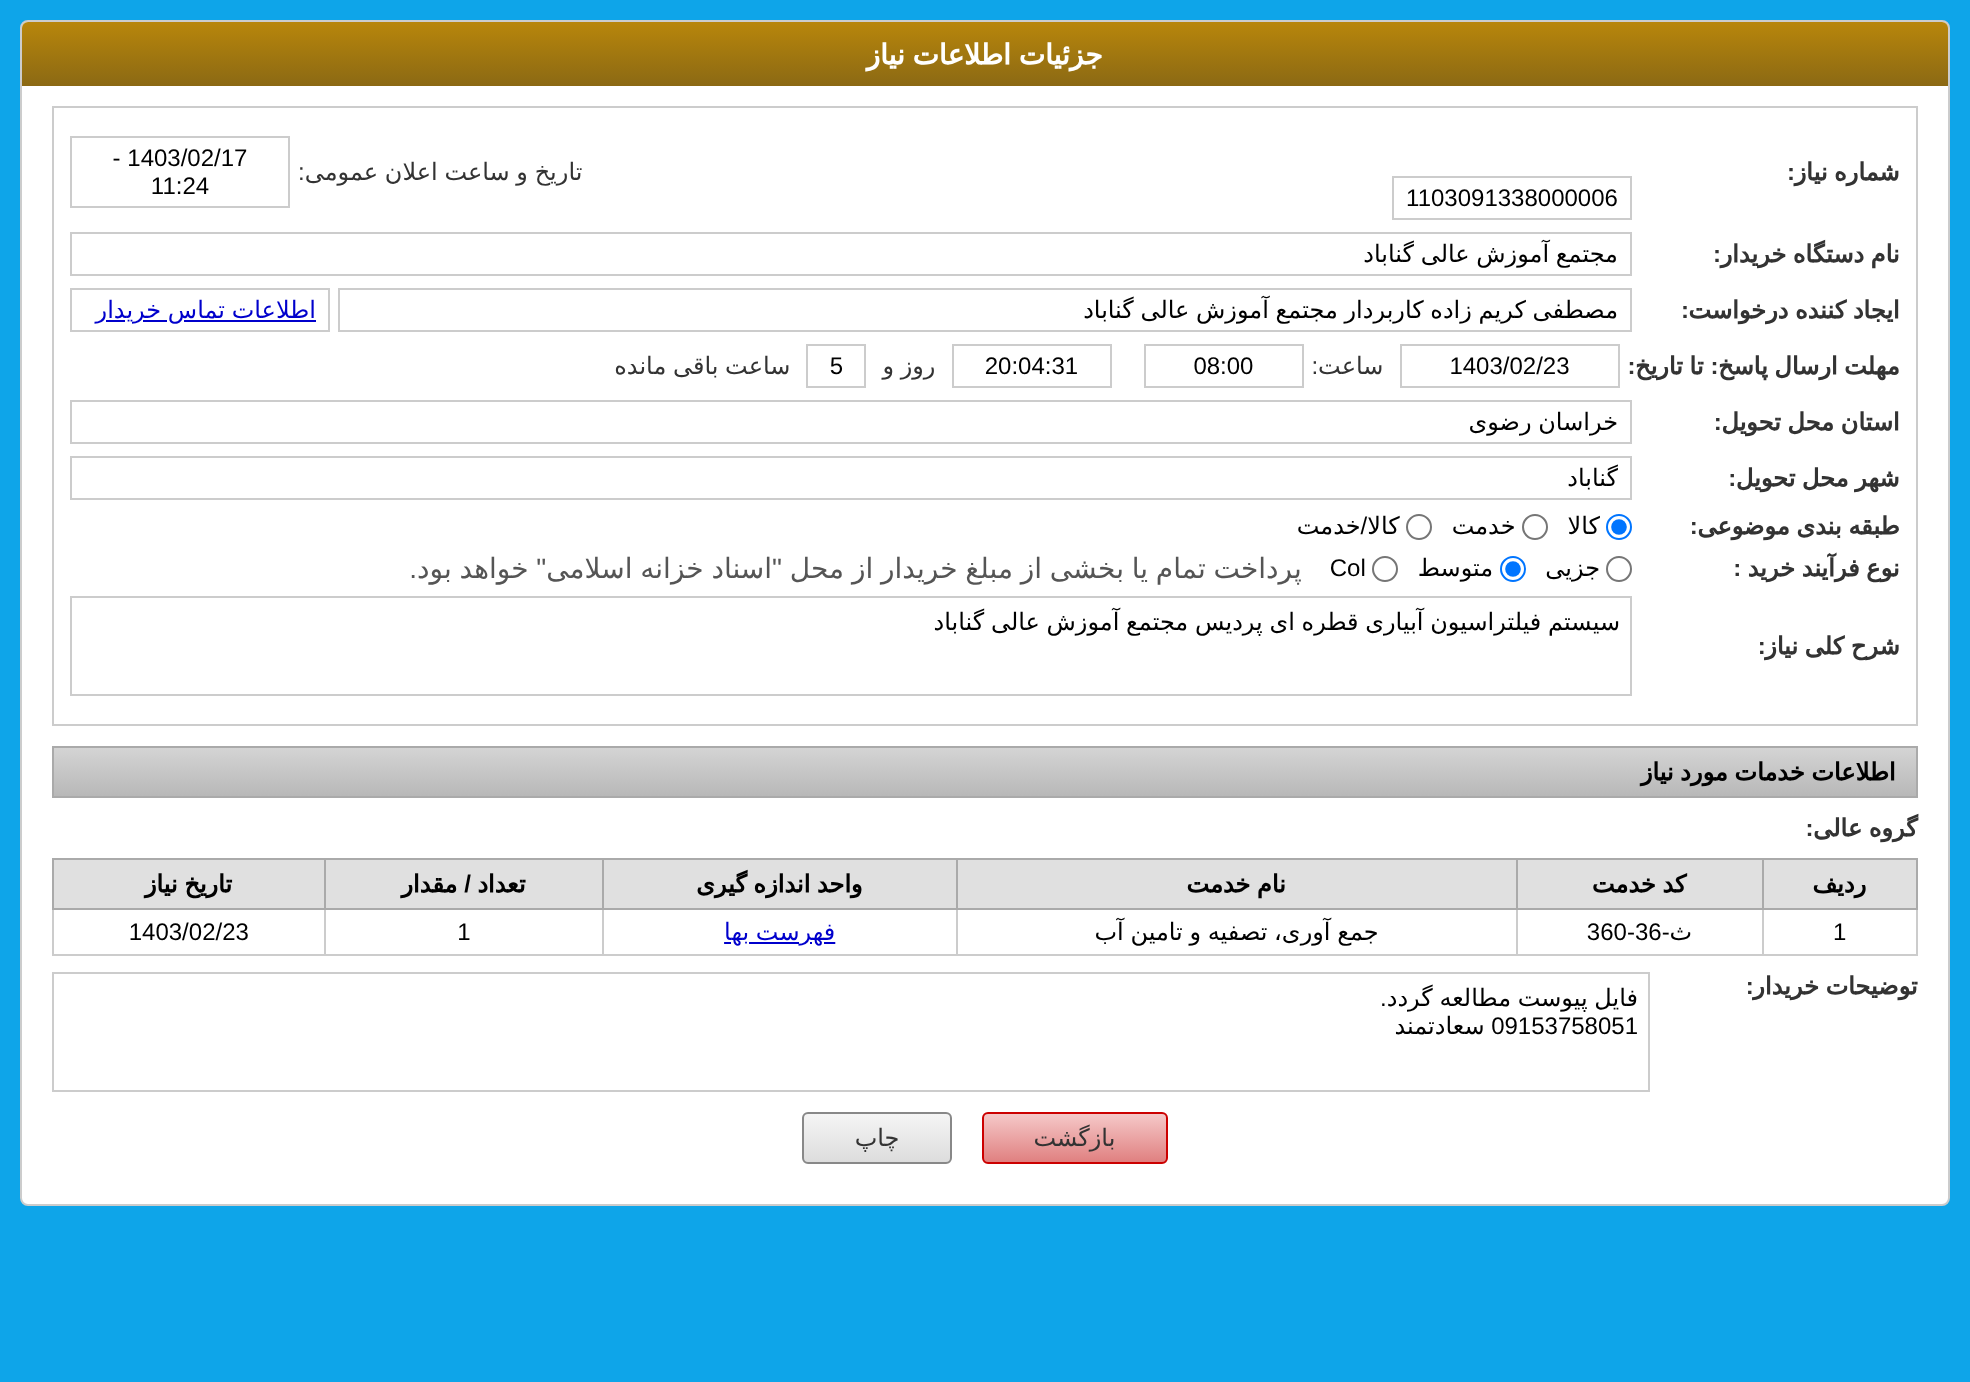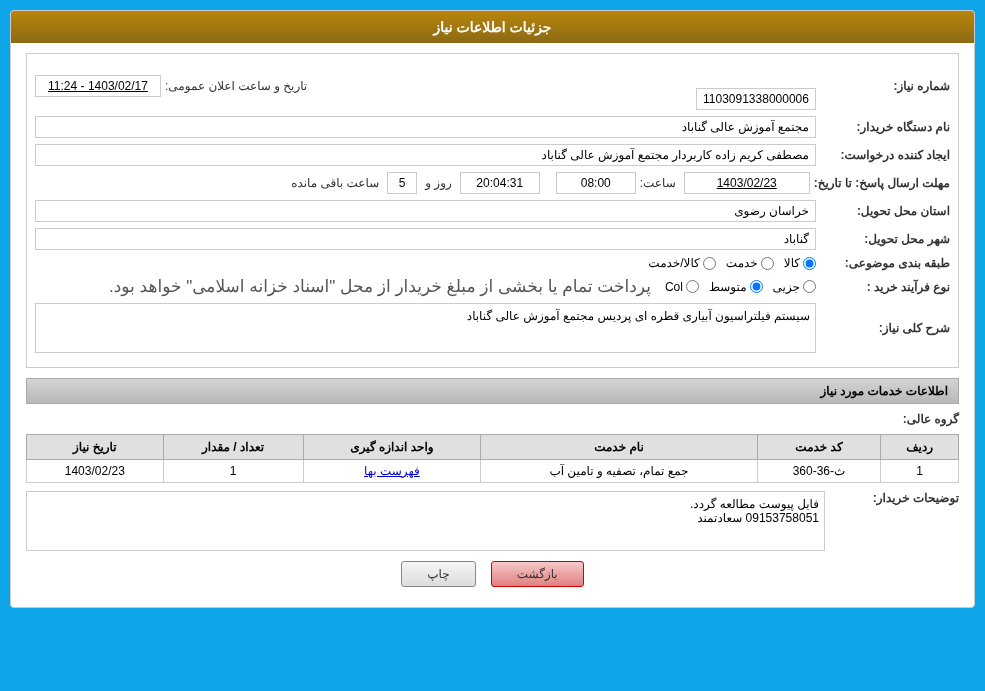--- a/index.html
+++ b/index.html
@@ -66,23 +66,22 @@
     }
     .field-sm {
       width: 80px;
       flex: none;
     }
     .field-md {
       width: 120px;
       flex: none;
     }
     .field-date {
-      width: 126px;
+      width: 110px;
       flex: none;
-      text-decoration: underline;
     }
     .inline-label {
       color: #333;
       white-space: nowrap;
     }
     
     .radio-group {
       display: flex;
       align-items: center;
       gap: 10px;
@@ -210,20 +209,21 @@
         </div>
 
         <div class="row">
           <span class="label">نام دستگاه خریدار:</span>
           <div class="value-box">مجتمع آموزش عالی گناباد</div>
         </div>
 
         <div class="row">
           <span class="label">ایجاد کننده درخواست:</span>
           <div class="value-box">مصطفی کریم زاده کاربردار مجتمع آموزش عالی گناباد</div>
+          <div class="value-box link" style="width:130px;flex:none;">اطلاعات تماس خریدار</div>
         </div>
 
         <div class="row">
           <span class="label">مهلت ارسال پاسخ: تا تاریخ:</span>
           <div class="value-box field-date" style="text-align:center;">1403/02/23</div>
           <span class="inline-label" style="margin-right:4px;">ساعت:</span>
           <div class="value-box field-sm" style="text-align:center;">08:00</div>
           <span style="margin-right:8px;"></span>
           <div class="value-box field-sm" style="text-align:center;">20:04:31</div>
           <span class="inline-label" style="margin-right:4px;margin-left:4px;">روز و</span>
@@ -268,21 +268,21 @@
             </div>
             <div class="radio-item">
               <input type="radio" name="purchase_type" value="motevaset" checked="" style="">
               <span>متوسط</span>
             </div>
             <div class="radio-item">
               <input type="radio" name="purchase_type" value="col" style="">
               <span>Col</span>
             </div>
           </div>
-          <span class="inline-label" style="margin-right:10px;font-size:17px;color:#555;">پرداخت تمام یا بخشی از مبلغ خریدار از محل "اسناد خزانه اسلامی" خواهد بود.</span>
+          <span class="inline-label" style="margin-right:10px;font-size:14px;color:#555;">پرداخت تمام یا بخشی از مبلغ خریدار از محل "اسناد خزانه اسلامی" خواهد بود.</span>
         </div>
 
         <div class="row">
           <span class="label">شرح کلی نیاز:</span>
           <div class="watermark-area" style="flex:1;">
             <div class="textarea-box">سیستم فیلتراسیون آبیاری قطره ای پردیس مجتمع آموزش عالی گناباد</div>
           </div>
         </div>
       </div>
 
@@ -300,21 +300,21 @@
             <th>نام خدمت</th>
             <th>واحد اندازه گیری</th>
             <th>تعداد / مقدار</th>
             <th>تاریخ نیاز</th>
           </tr>
         </thead>
         <tbody id="table-body">
         <tr>
       <td>1</td>
       <td>ث-36-360</td>
-      <td>جمع تمام، تصفیه و تامین آب</td>
+      <td>جمع آوری، تصفیه و تامین آب</td>
       <td class="link-cell">فهرست بها</td>
       <td>1</td>
       <td>1403/02/23</td>
     </tr>
           </tbody>
       </table>
 
       <div class="notes-row">
         <span class="label">توضیحات خریدار:</span>
         <div class="watermark-area" style="flex:1;">

